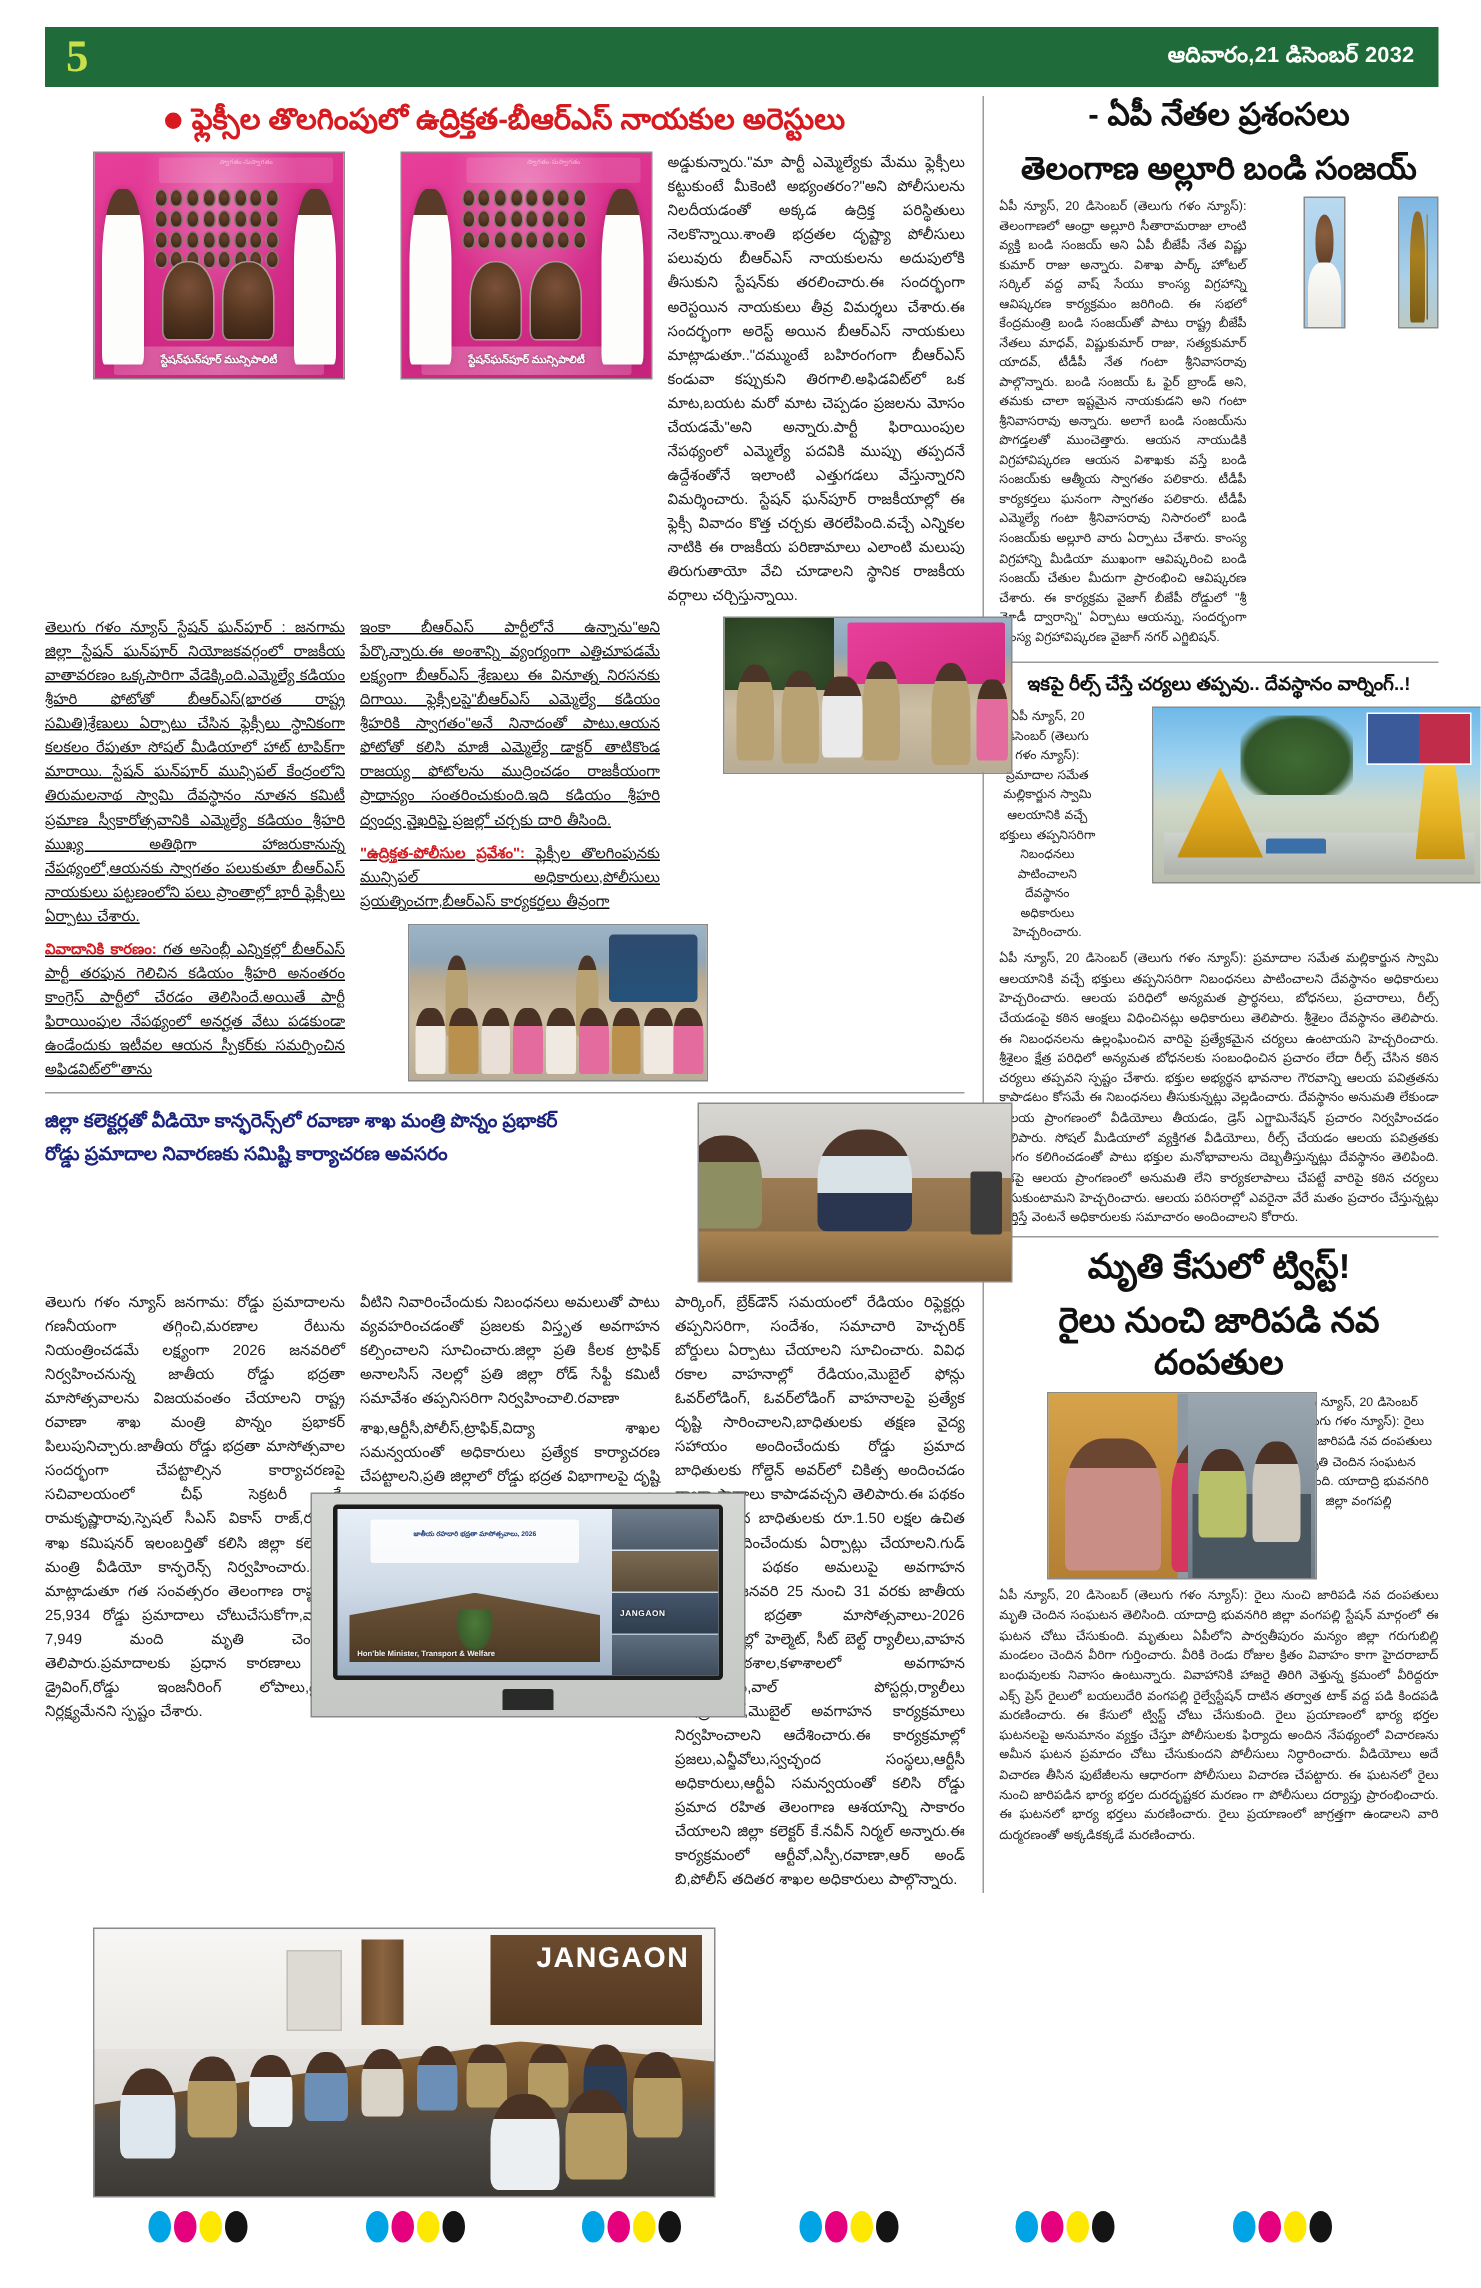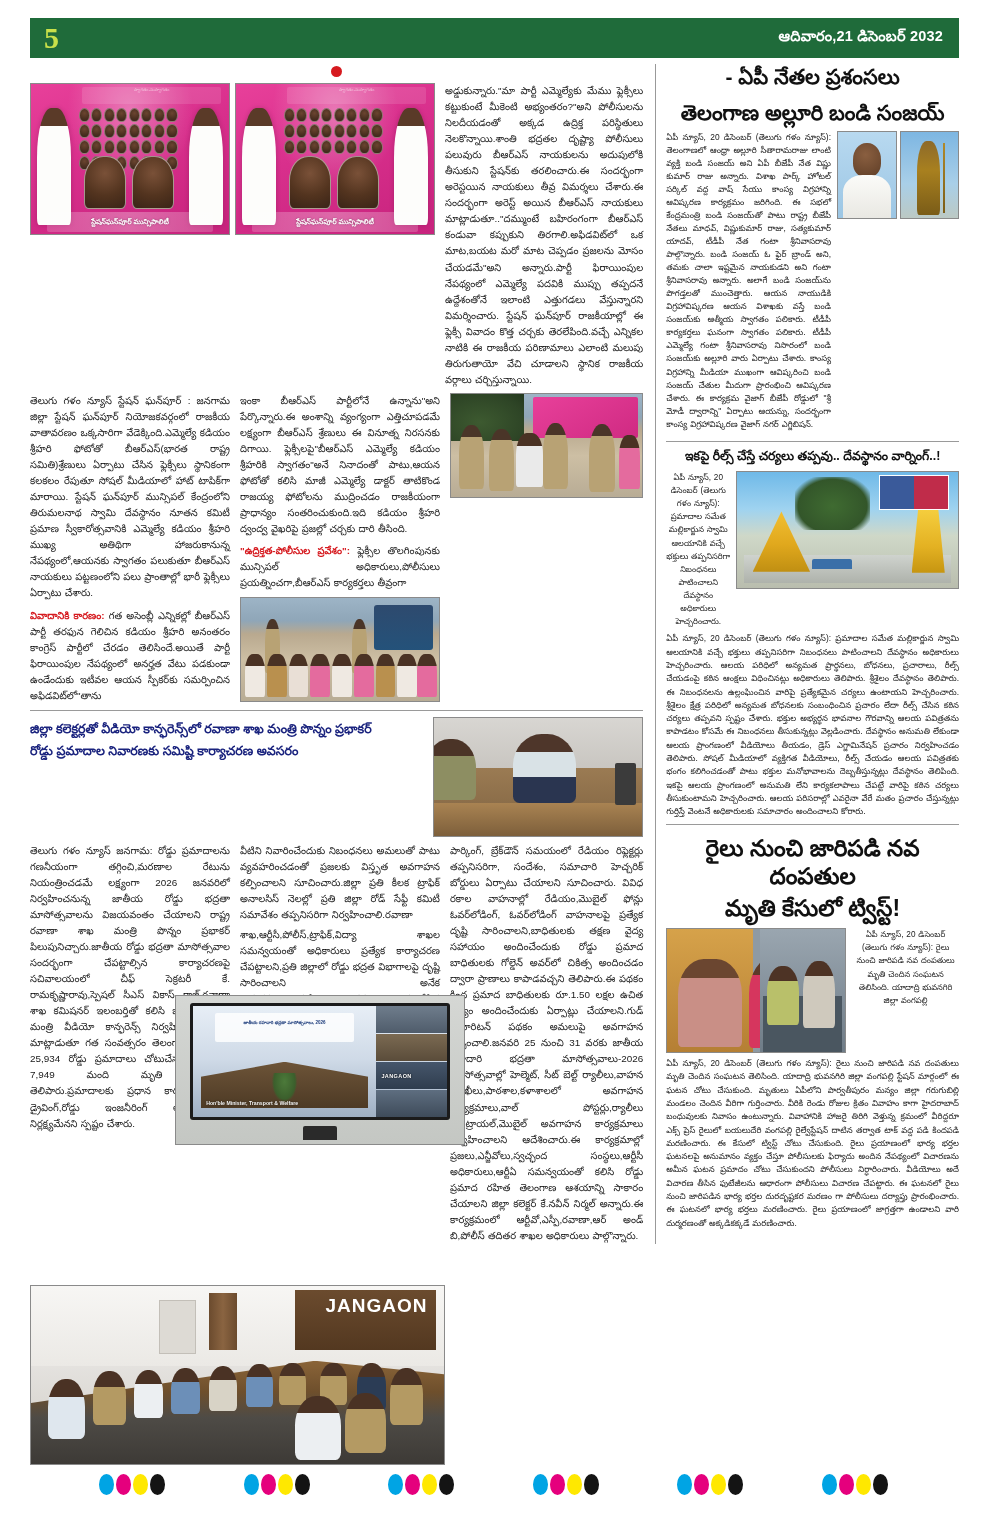--- a/index.html
+++ b/index.html
@@ -140,20 +140,21 @@
     word-spacing: .6px;
   }
   .kicker { color: #d61a1f; font-weight: bold; }
 
   
   .photo {
     position: relative;
     overflow: hidden;
     border: 1px solid #8a8a8a;
     background: #c9cdd2;
+    margin-left: 32px;
   }
 
   
   .flexposter {
     background:
       radial-gradient(ellipse at 50% 18%, rgba(255,255,255,.32) 0%, rgba(255,255,255,0) 45%),
       linear-gradient(160deg, #e8409a 0%, #d82f8c 45%, #c7237d 100%);
     position: relative;
   }
   .fp-topbar {
@@ -424,20 +425,21 @@
 
   <div class="content">
 
     <div class="col-left">
 
       <div>
 
         <div class="bullets">
           <div class="bullet-line">
             <span class="bullet-dot"></span>
+            <span>ఫ్లెక్సీల తొలగింపులో ఉద్రిక్తత-బీఆర్‌ఎస్ నాయకుల అరెస్టులు</span>
           </div>
         </div>
 
         <div style="display:flex; gap:10px;">
           <div style="width:405px;">
             <div style="display:flex; gap:5px;">
 
               <div class="photo flexposter" style="width:200px;height:152px;">
                 <div class="fp-topbar">
                   <div class="t1">స్వాగతం-సుస్వాగతం</div>
@@ -520,21 +522,21 @@
                 <div class="fp-footbar">స్టేషన్‌ఘన్‌పూర్ మున్సిపాలిటీ</div>
               </div>
             </div>
           </div>
 
           <div style="flex:1;">
             <div class="body-text">అడ్డుకున్నారు."మా పార్టీ ఎమ్మెల్యేకు మేము ఫ్లెక్సీలు కట్టుకుంటే మీకెంటి అభ్యంతరం?"అని పోలీసులను నిలదీయడంతో అక్కడ ఉద్రిక్త పరిస్థితులు నెలకొన్నాయి.శాంతి భద్రతల దృష్ట్యా పోలీసులు పలువురు బీఆర్‌ఎస్ నాయకులను అదుపులోకి తీసుకుని స్టేషన్‌కు తరలించారు.ఈ సందర్భంగా అరెస్టయిన నాయకులు తీవ్ర విమర్శలు చేశారు.ఈ సందర్భంగా అరెస్ట్ అయిన బీఆర్‌ఎస్ నాయకులు మాట్లాడుతూ.."దమ్ముంటే బహిరంగంగా బీఆర్‌ఎస్ కండువా కప్పుకుని తిరగాలి.అఫిడవిట్‌లో ఒక మాట,బయట మరో మాట చెప్పడం ప్రజలను మోసం చేయడమే"అని అన్నారు.పార్టీ ఫిరాయింపుల నేపథ్యంలో ఎమ్మెల్యే పదవికి ముప్పు తప్పదనే ఉద్దేశంతోనే ఇలాంటి ఎత్తుగడలు వేస్తున్నారని విమర్శించారు. స్టేషన్ ఘన్‌పూర్ రాజకీయాల్లో ఈ ఫ్లెక్సీ వివాదం కొత్త చర్చకు తెరలేపింది.వచ్చే ఎన్నికల నాటికి ఈ రాజకీయ పరిణామాలు ఎలాంటి మలుపు తిరుగుతాయో వేచి చూడాలని స్థానిక రాజకీయ వర్గాలు చర్చిస్తున్నాయి.</div>
           </div>
         </div>
 
-        <div style="display:flex; gap:10px; padding-top:5px;">
+        <div style="display:flex; gap:10px; padding-top:5px;text-decoration:underline;">
           <div style="width:200px;">
             <div class="body-text">తెలుగు గళం న్యూస్ స్టేషన్ ఘన్‌పూర్ : జనగామ జిల్లా స్టేషన్ ఘన్‌పూర్ నియోజకవర్గంలో రాజకీయ వాతావరణం ఒక్కసారిగా వేడెక్కింది.ఎమ్మెల్యే కడియం శ్రీహరి ఫోటోతో బీఆర్‌ఎస్(భారత రాష్ట్ర సమితి)శ్రేణులు ఏర్పాటు చేసిన ఫ్లెక్సీలు స్థానికంగా కలకలం రేపుతూ సోషల్ మీడియాలో హాట్ టాపిక్‌గా మారాయి. స్టేషన్ ఘన్‌పూర్ మున్సిపల్ కేంద్రంలోని తిరుమలనాథ స్వామి దేవస్థానం నూతన కమిటీ ప్రమాణ స్వీకారోత్సవానికి ఎమ్మెల్యే కడియం శ్రీహరి ముఖ్య అతిథిగా హాజరుకానున్న నేపథ్యంలో,ఆయనకు స్వాగతం పలుకుతూ బీఆర్‌ఎస్ నాయకులు పట్టణంలోని పలు ప్రాంతాల్లో భారీ ఫ్లెక్సీలు ఏర్పాటు చేశారు.</div>
             <div class="body-text" style="padding-top:6px;">
               <span class="kicker">వివాదానికి కారణం:</span><span> గత అసెంబ్లీ ఎన్నికల్లో బీఆర్‌ఎస్ పార్టీ తరఫున గెలిచిన కడియం శ్రీహరి అనంతరం కాంగ్రెస్ పార్టీలో చేరడం తెలిసిందే.అయితే పార్టీ ఫిరాయింపుల నేపథ్యంలో అనర్హత వేటు పడకుండా ఉండేందుకు ఇటీవల ఆయన స్పీకర్‌కు సమర్పించిన అఫిడవిట్‌లో"తాను</span>
             </div>
           </div>
           <div style="width:200px;">
             <div class="body-text">ఇంకా బీఆర్‌ఎస్ పార్టీలోనే ఉన్నాను"అని పేర్కొన్నారు.ఈ అంశాన్ని వ్యంగ్యంగా ఎత్తిచూపడమే లక్ష్యంగా బీఆర్‌ఎస్ శ్రేణులు ఈ వినూత్న నిరసనకు దిగాయి. ఫ్లెక్సీలపై"బీఆర్‌ఎస్ ఎమ్మెల్యే కడియం శ్రీహరికి స్వాగతం"అనే నినాదంతో పాటు,ఆయన ఫోటోతో కలిసి మాజీ ఎమ్మెల్యే డాక్టర్ తాటికొండ రాజయ్య ఫోటోలను ముద్రించడం రాజకీయంగా ప్రాధాన్యం సంతరించుకుంది.ఇది కడియం శ్రీహరి ద్వంద్వ వైఖరిపై ప్రజల్లో చర్చకు దారి తీసింది.</div>
             <div class="body-text" style="padding-top:6px;">
               <span class="kicker">"ఉద్రిక్తత-పోలీసుల ప్రవేశం":</span><span> ఫ్లెక్సీల తొలగింపునకు మున్సిపల్ అధికారులు,పోలీసులు ప్రయత్నించగా,బీఆర్‌ఎస్ కార్యకర్తలు తీవ్రంగా</span>
@@ -694,22 +696,22 @@
             </div>
           </div>
         </div>
 
         <div class="body-text" style="font-size:8.4px;line-height:1.58;padding-top:4px;">ఏపీ న్యూస్, 20 డిసెంబర్ (తెలుగు గళం న్యూస్): ప్రమాదాల సమేత మల్లికార్జున స్వామి ఆలయానికి వచ్చే భక్తులు తప్పనిసరిగా నిబంధనలు పాటించాలని దేవస్థానం అధికారులు హెచ్చరించారు. ఆలయ పరిధిలో అన్యమత ప్రార్థనలు, బోధనలు, ప్రచారాలు, రీల్స్ చేయడంపై కఠిన ఆంక్షలు విధించినట్లు అధికారులు తెలిపారు. శ్రీశైలం దేవస్థానం తెలిపారు. ఈ నిబంధనలను ఉల్లంఘించిన వారిపై ప్రత్యేకమైన చర్యలు ఉంటాయని హెచ్చరించారు. శ్రీశైలం క్షేత్ర పరిధిలో అన్యమత బోధనలకు సంబంధించిన ప్రచారం లేదా రీల్స్ చేసిన కఠిన చర్యలు తప్పవని స్పష్టం చేశారు. భక్తుల అభ్యర్థన భావనాల గౌరవాన్ని ఆలయ పవిత్రతను కాపాడటం కోసమే ఈ నిబంధనలు తీసుకున్నట్లు వెల్లడించారు. దేవస్థానం అనుమతి లేకుండా ఆలయ ప్రాంగణంలో వీడియోలు తీయడం, డ్రెస్ ఎగ్జామినేషన్ ప్రచారం నిర్వహించడం తెలిపారు. సోషల్ మీడియాలో వ్యక్తిగత వీడియోలు, రీల్స్ చేయడం ఆలయ పవిత్రతకు భంగం కలిగించడంతో పాటు భక్తుల మనోభావాలను దెబ్బతీస్తున్నట్లు దేవస్థానం తెలిపింది. ఇకపై ఆలయ ప్రాంగణంలో అనుమతి లేని కార్యకలాపాలు చేపట్టే వారిపై కఠిన చర్యలు తీసుకుంటామని హెచ్చరించారు. ఆలయ పరిసరాల్లో ఎవరైనా వేరే మతం ప్రచారం చేస్తున్నట్లు గుర్తిస్తే వెంటనే అధికారులకు సమాచారం అందించాలని కోరారు.</div>
       </div>
 
       <hr class="hr-thin">
 
       <div>
+        <div class="headline-right-dark" style="padding-top:0;">మృతి కేసులో ట్విస్ట్!</div>
         <div class="headline-right-dark">రైలు నుంచి జారిపడి నవ దంపతుల</div>
-        <div class="headline-right-dark" style="padding-top:0;">మృతి కేసులో ట్విస్ట్!</div>
 
         <div style="display:flex; gap:6px; padding-top:2px;">
           <div style="width:180px;">
             <div class="photo photo-wed" style="width:180px;height:125px;">
               <div class="wd-left"></div>
               <div class="wd-groom"></div>
               <div class="wd-bride"></div>
               <div class="wd-right"></div>
               <div class="wd-seat"></div>
               <div class="wd-p1"></div>

